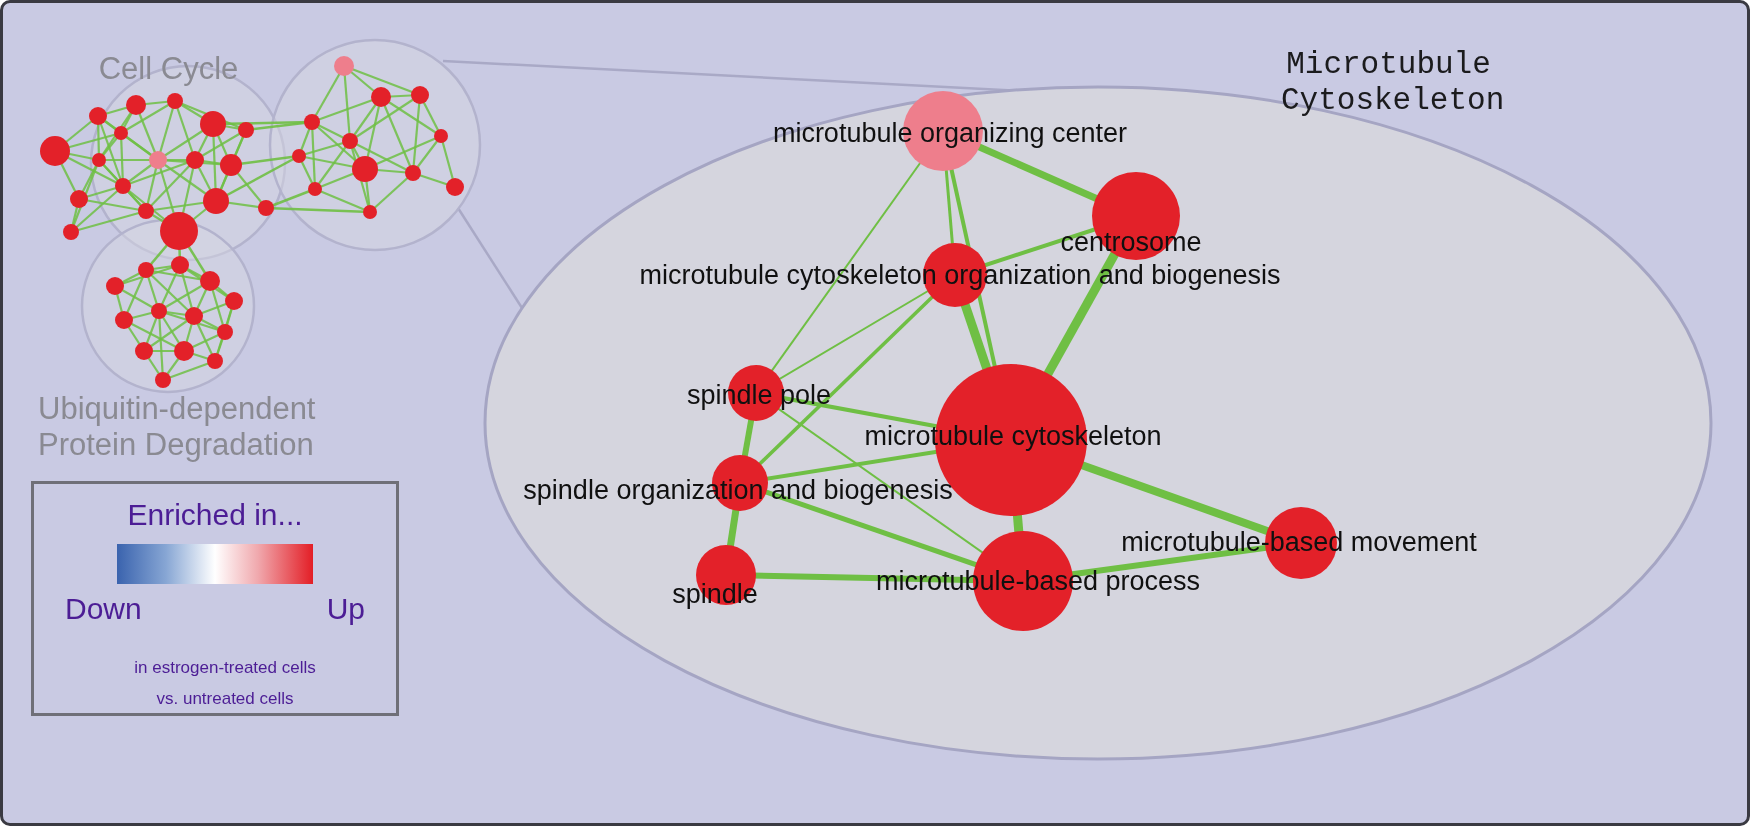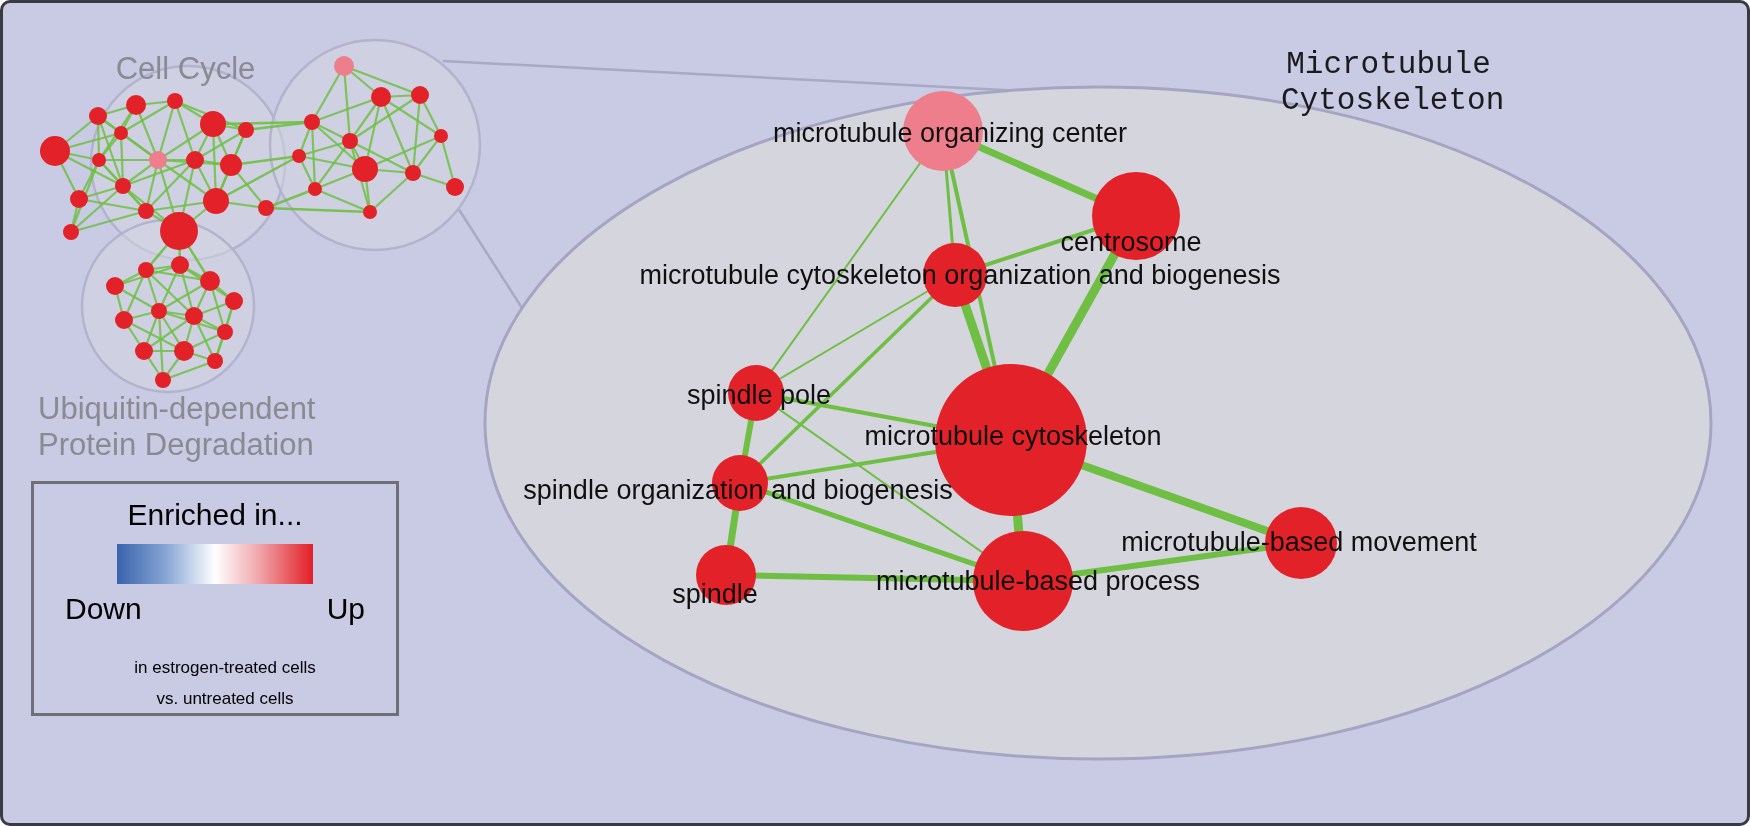--- a/index.html
+++ b/index.html
@@ -13,21 +13,21 @@
     overflow:hidden;
     font-family:"Liberation Sans", sans-serif;
   }
   svg{position:absolute;left:0;top:0;}
   .overlay-label{position:absolute;color:#8a8a92;font-size:31px;line-height:36px;}
   .overlay-label.center{text-align:center;}
   .black-label{color:#1b1b1d;font-family:Liberation Mono, monospace;}
   .legend{
     position:absolute;left:28px;top:478px;width:368px;height:235px;
     border:3px solid #6f6f78;background:#c9cae3;box-sizing:border-box;
-    text-align:center;color:#000000;
+    text-align:center;color:#4c1d95;
   }
   .legend-title{font-size:30px;margin-top:14px;}
   .gradient-bar{width:196px;height:40px;margin:12px auto 0 auto;}
   .updown-row{display:flex;justify-content:space-between;width:300px;margin:8px auto 0 auto;font-size:30px;align-items:center;}
   .legend-note{font-size:17px;line-height:31px;margin-top:26px;padding-left:20px;}
 </style>
 </head>
 <body>
 
 <div class="canvas">
@@ -254,21 +254,21 @@
       <text x="1128" y="248" text-anchor="middle" font-size="27" fill="#101010" font-family="&quot;Liberation Sans&quot;, sans-serif">centrosome</text>
       <text x="957" y="281" text-anchor="middle" font-size="27" fill="#101010" font-family="&quot;Liberation Sans&quot;, sans-serif">microtubule cytoskeleton organization and biogenesis</text>
       <text x="756" y="401" text-anchor="middle" font-size="27" fill="#101010" font-family="&quot;Liberation Sans&quot;, sans-serif">spindle pole</text>
       <text x="1010" y="442" text-anchor="middle" font-size="27" fill="#101010" font-family="&quot;Liberation Sans&quot;, sans-serif">microtubule cytoskeleton</text>
       <text x="735" y="496" text-anchor="middle" font-size="27" fill="#101010" font-family="&quot;Liberation Sans&quot;, sans-serif">spindle organization and biogenesis</text>
       <text x="712" y="600" text-anchor="middle" font-size="27" fill="#101010" font-family="&quot;Liberation Sans&quot;, sans-serif">spindle</text>
       <text x="1035" y="587" text-anchor="middle" font-size="27" fill="#101010" font-family="&quot;Liberation Sans&quot;, sans-serif">microtubule-based process</text>
       <text x="1296" y="548" text-anchor="middle" font-size="27" fill="#101010" font-family="&quot;Liberation Sans&quot;, sans-serif">microtubule-based movement</text>
     </svg>
 
-  <div class="overlay-label center" style="left:85px;top:48px;width:195px;">Cell Cycle</div>
+  <div class="overlay-label center" style="left:68px;top:48px;width:195px;">Cell Cycle</div>
 
   <div class="overlay-label" style="left:35px;top:388px;">
     <div>Ubiquitin-dependent</div>
     <div>Protein Degradation</div>
   </div>
 
   <div class="overlay-label center black-label" style="left:1278px;top:44px;width:215px;">
     <div>Microtubule</div>
     <div>Cytoskeleton</div>
   </div>

